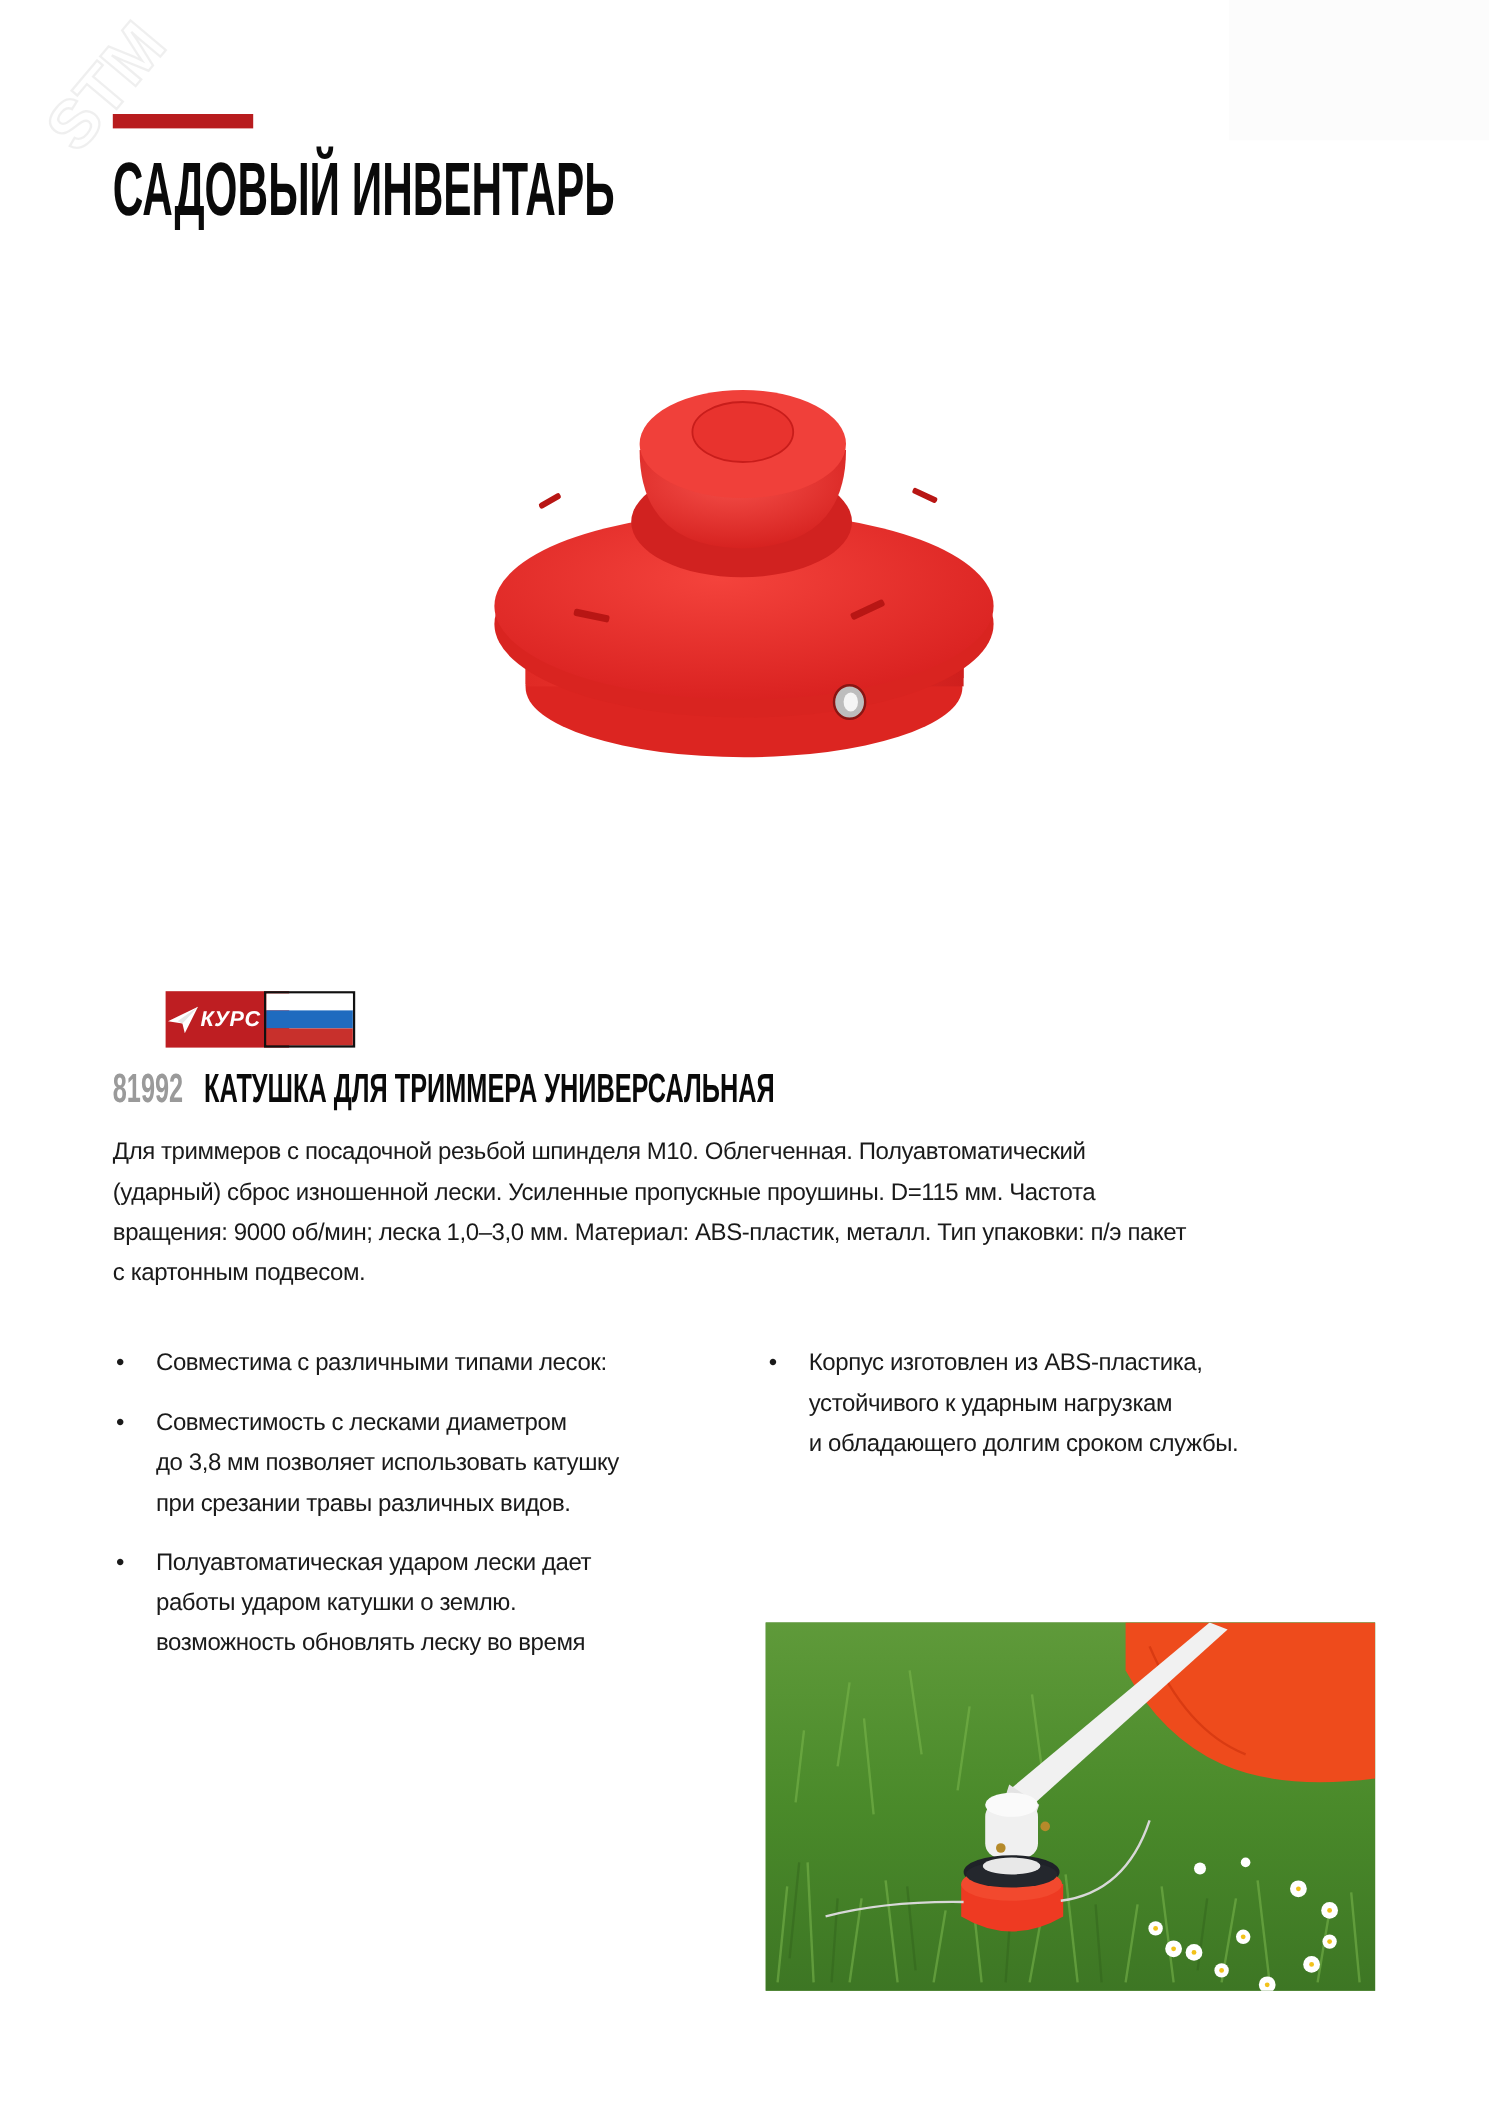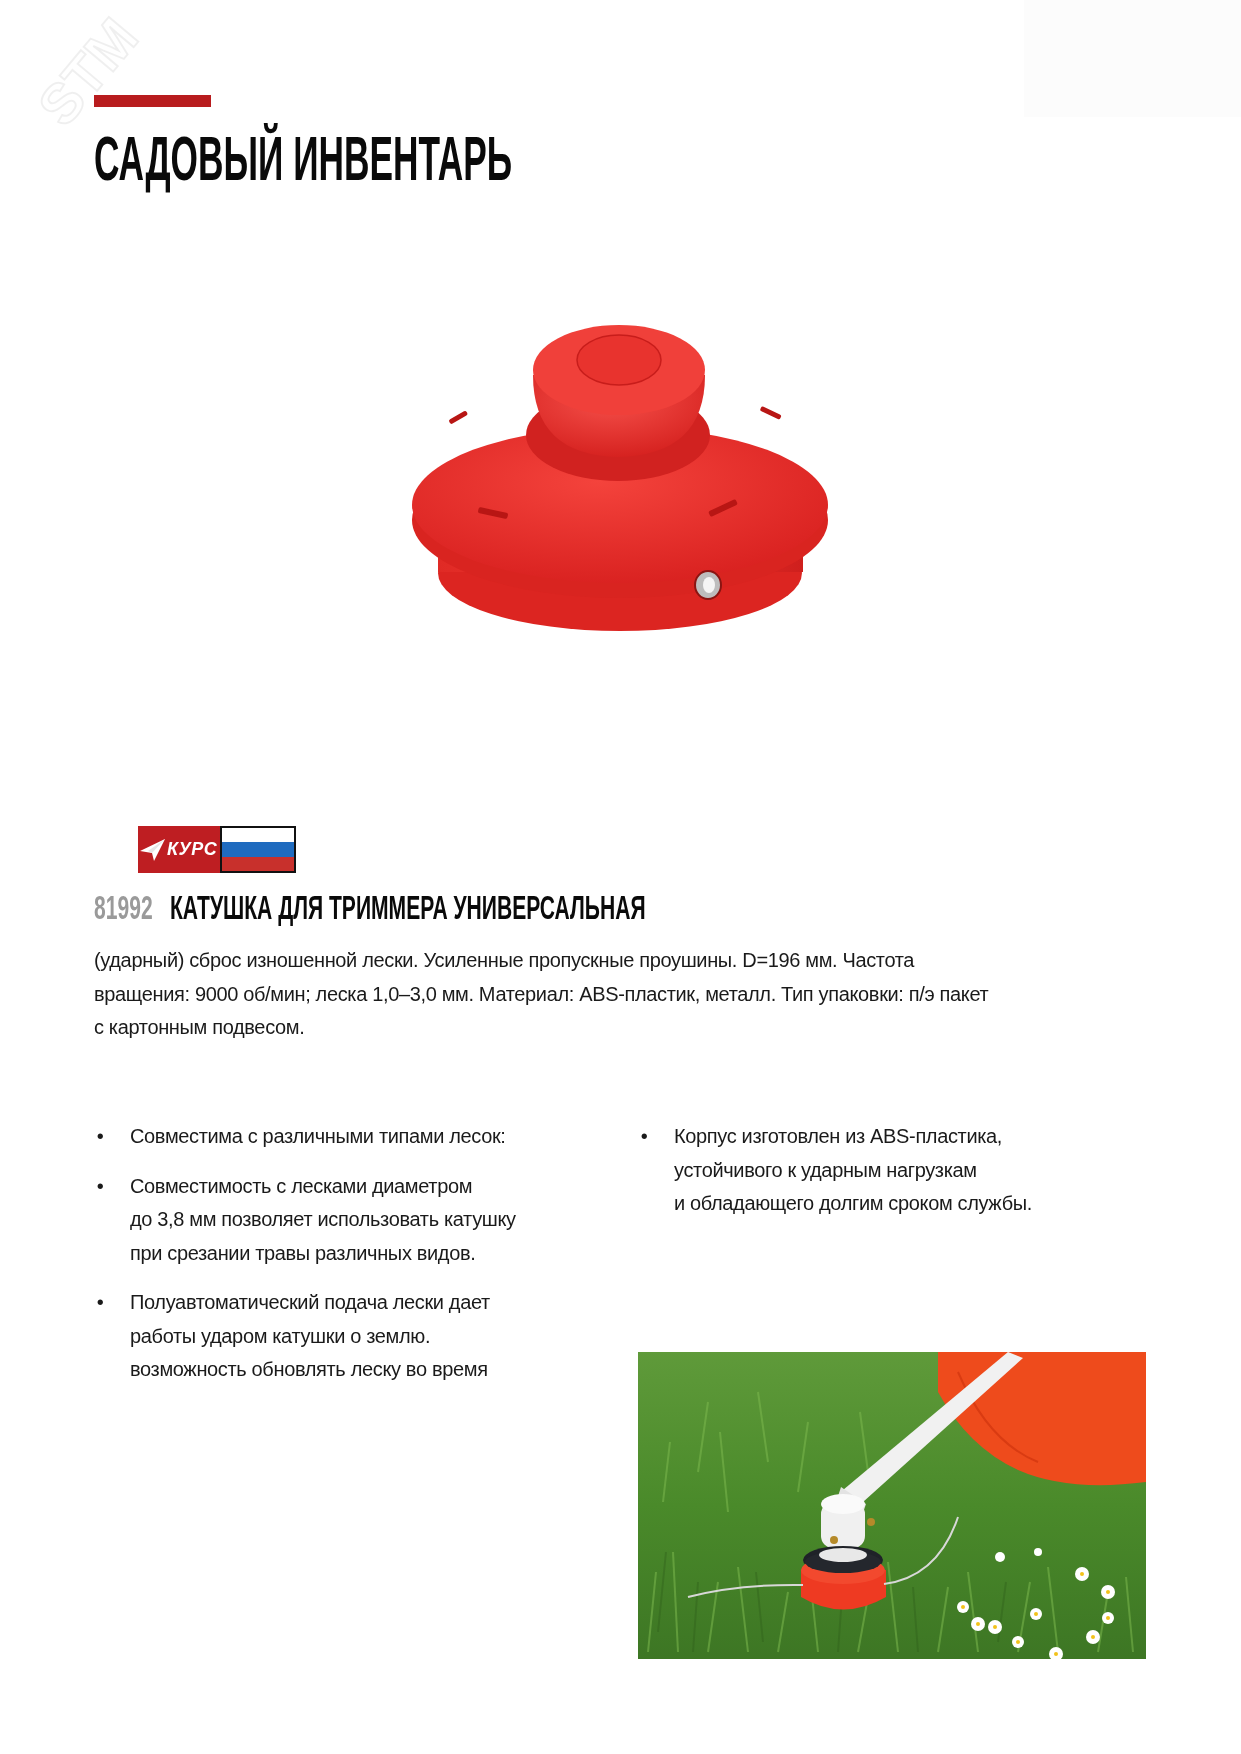--- a/index.html
+++ b/index.html
@@ -122,39 +122,40 @@
   <div class="stripe" style="background:#ffffff"></div>
   <div class="stripe" style="background:#1f6bbf"></div>
   <div class="stripe" style="background:#c8302c"></div>
 </div>
 
 <h2 class="product-heading">
   <span class="product-code">81992</span><span class="product-name">КАТУШКА ДЛЯ ТРИММЕРА УНИВЕРСАЛЬНАЯ</span>
 </h2>
 
 <div class="description">
-  <span class="line" style="display:block">(ударный) сброс изношенной лески. Усиленные пропускные проушины. D=196 мм. Частота</span>
+  <span class="line" style="display:block">Для триммеров с посадочной резьбой шпинделя М10. Облегченная. Полуавтоматический</span>
+  <span class="line" style="display:block">(ударный) сброс изношенной лески. Усиленные пропускные проушины. D=115 мм. Частота</span>
   <span class="line" style="display:block">вращения: 9000 об/мин; леска 1,0–3,0 мм. Материал: ABS-пластик, металл. Тип упаковки: п/э пакет</span>
   <span class="line" style="display:block">с картонным подвесом.</span>
 </div>
 
 <ul class="features left">
   <li class="feature">
     <span class="bullet">•</span>
     <span class="line">Совместима с различными типами лесок:</span>
   </li>
   <li class="feature">
     <span class="bullet">•</span>
     <span class="line">Совместимость с лесками диаметром</span>
     <span class="line">до 3,8 мм позволяет использовать катушку</span>
     <span class="line">при срезании травы различных видов.</span>
   </li>
   <li class="feature">
     <span class="bullet">•</span>
-    <span class="line">Полуавтоматический подача лески дает</span>
+    <span class="line">Полуавтоматическая ударом лески дает</span>
     <span class="line">работы ударом катушки о землю.</span>
     <span class="line">возможность обновлять леску во время</span>
   </li>
 </ul>
 
 <ul class="features right">
   <li class="feature">
     <span class="bullet">•</span>
     <span class="line">Корпус изготовлен из ABS-пластика,</span>
     <span class="line">устойчивого к ударным нагрузкам</span>

